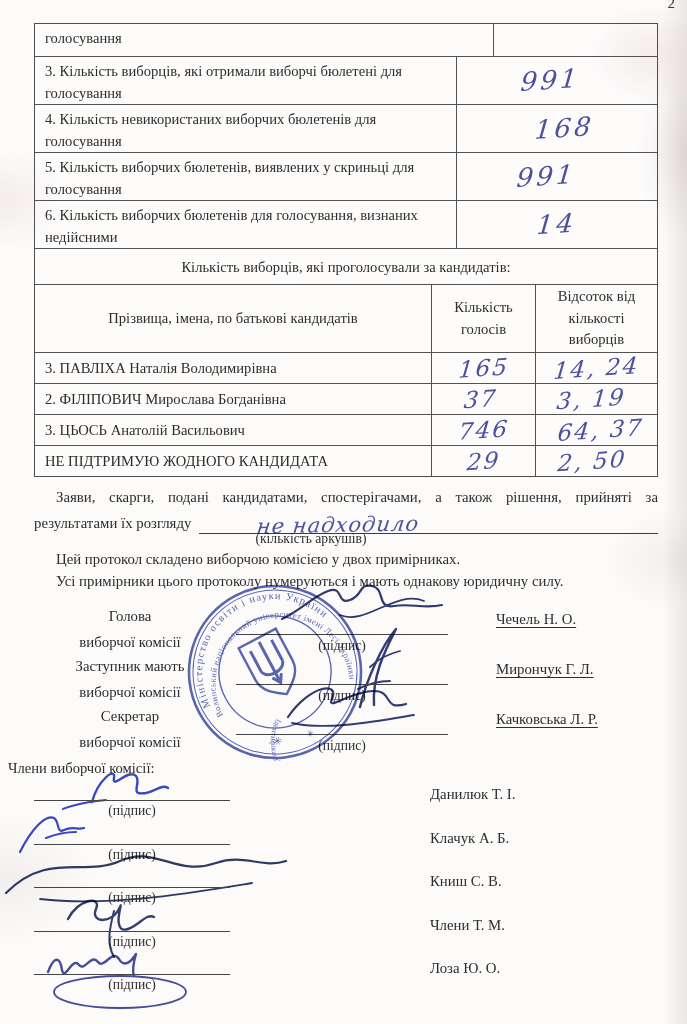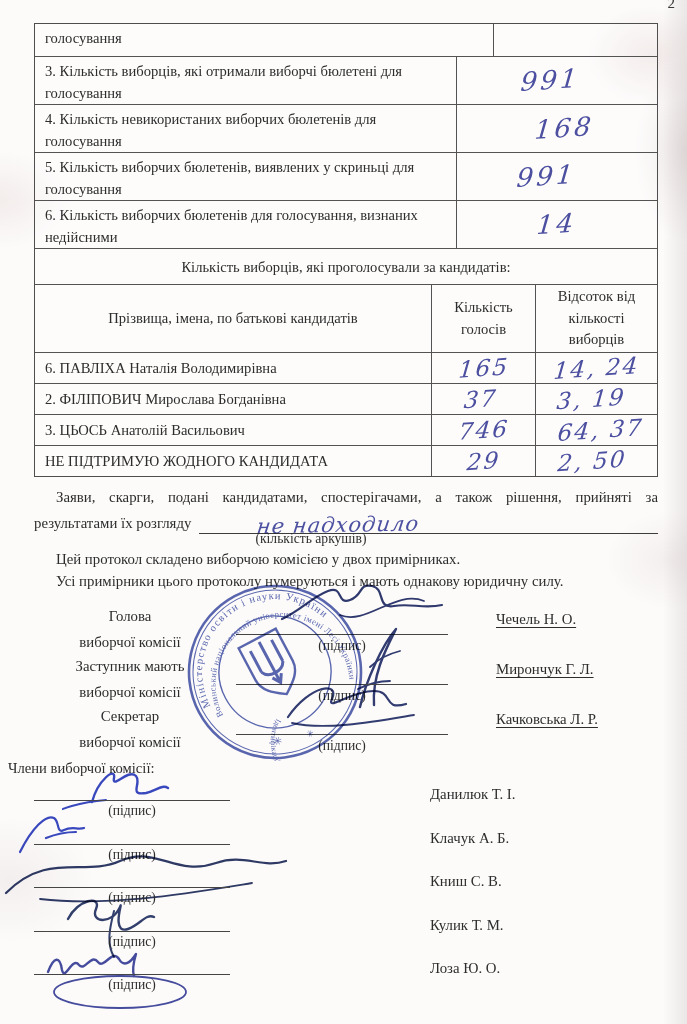--- a/index.html
+++ b/index.html
@@ -159,21 +159,21 @@
       <div class="cell">Кількість виборців, які проголосували за кандидатів:</div>
     </div>
 
     <div class="t-row cand-head">
       <div class="cell name-col">Прізвища, імена, по батькові кандидатів</div>
       <div class="cell votes-col vsplit">Кількість голосів</div>
       <div class="cell pct-col vsplit">Відсоток від кількості виборців</div>
     </div>
 
     <div class="t-row cand-row h30">
-      <div class="cell name-col">6. ПАВЛІХА Наталія  Володимирівна</div>
+      <div class="cell name-col">3. ПАВЛІХА Наталія  Володимирівна</div>
       <div class="cell votes-col vsplit">
           <span class="hw hw-sm">165</span>
         </div>
       <div class="cell pct-col vsplit">
           <span class="hw hw-sm">14, 24</span>
         </div>
     </div>
 
     <div class="t-row cand-row h30">
       <div class="cell name-col">2. ФІЛІПОВИЧ Мирослава Богданівна</div>
@@ -320,21 +320,21 @@
       <div class="mem-name">Книш С. В.</div>
     </div>
 
     <div class="mem-row">
       <svg class="sig mem-sig" style="left:16px;top:-16px;" width="130" height="70" viewBox="0 0 130 70">
         <path d="M18,28 C28,8 52,4 46,18 C40,32 62,34 70,16 C74,6 60,44 78,38 C90,34 96,22 104,26" stroke="#33406e" stroke-width="2.4"></path>
         <path d="M64,20 C60,36 56,52 64,66" stroke="#33406e" stroke-width="2"></path>
       </svg>
       <div class="mem-line"></div>
       <div class="mem-caption">(підпис)</div>
-      <div class="mem-name">Кулик Т. М.</div>
+      <div class="mem-name">Члени Т. М.</div>
     </div>
 
     <div class="mem-row">
       <svg class="sig mem-sig" style="left:4px;top:-14px;" width="210" height="78" viewBox="0 0 210 78">
         <path d="M10,36 c 6,-16 12,-16 14,-2 c 3,12 10,-14 17,-5 c 6,7 12,-12 19,-3 c 6,8 14,-14 21,-3 c 5,9 12,3 17,-5 c -3,10 -4,16 -2,22" stroke="#474da0" stroke-width="2.4"></path>
         <ellipse cx="82" cy="56" rx="66" ry="16" stroke="#474da0" stroke-width="1.8"></ellipse>
       </svg>
       <div class="mem-line"></div>
       <div class="mem-caption">(підпис)</div>
       <div class="mem-name">Лоза Ю. О.</div>

